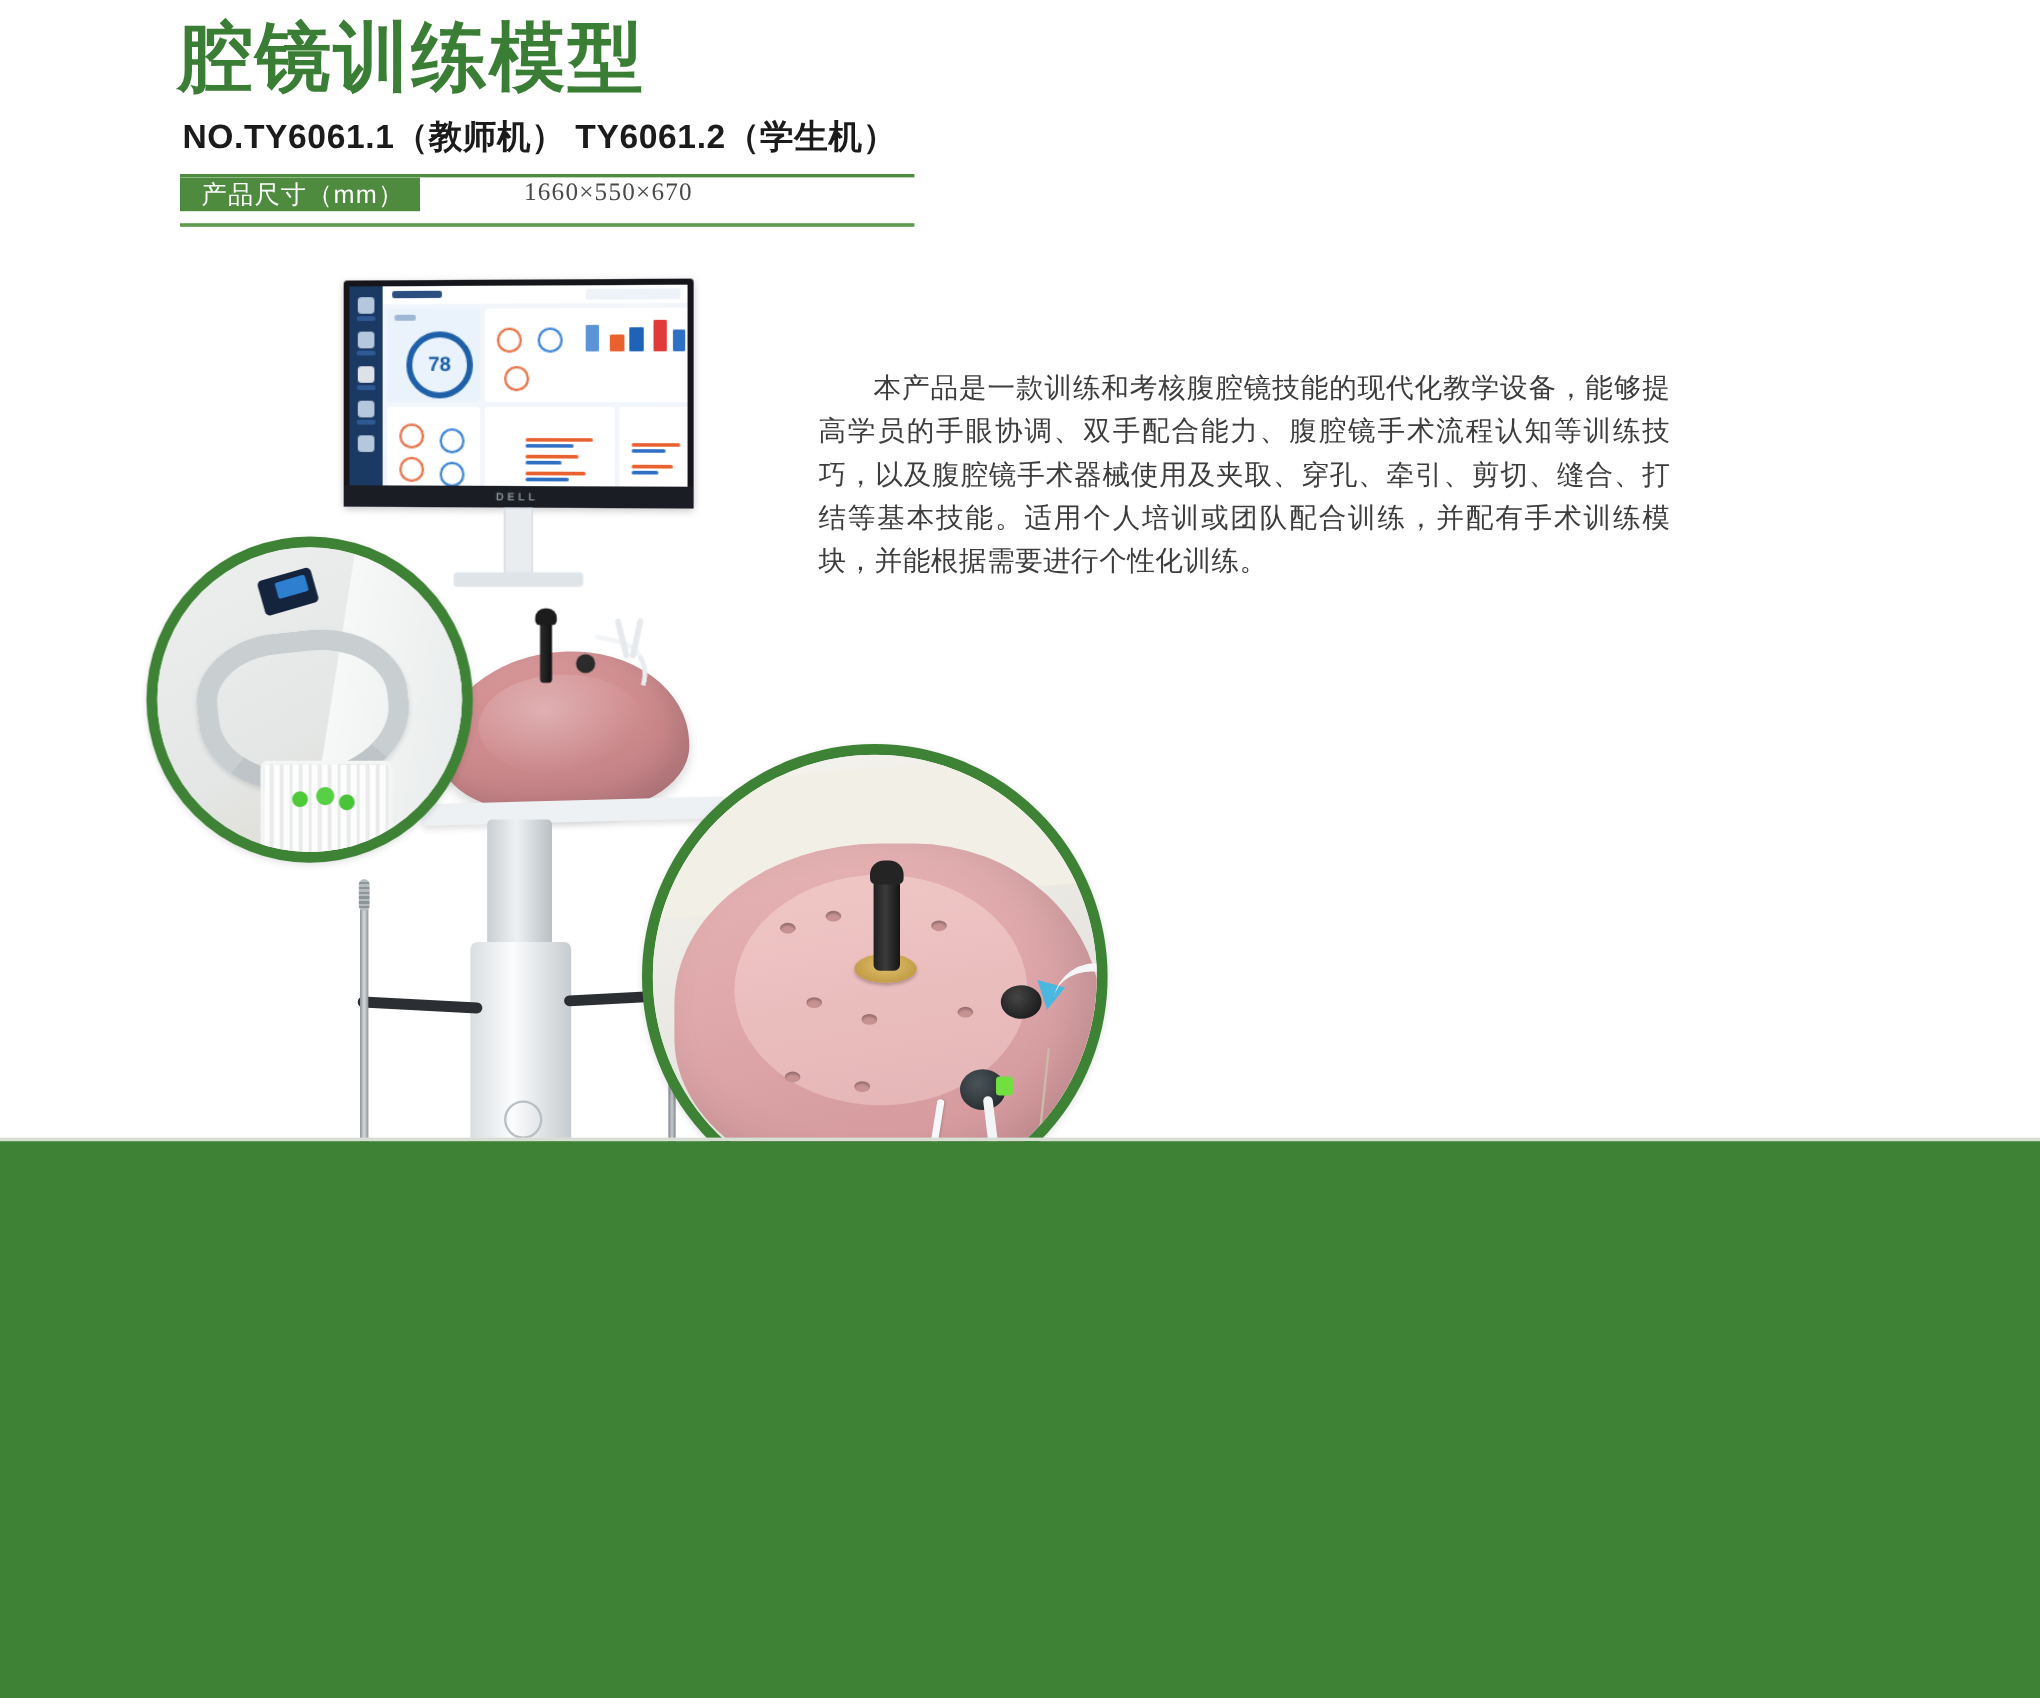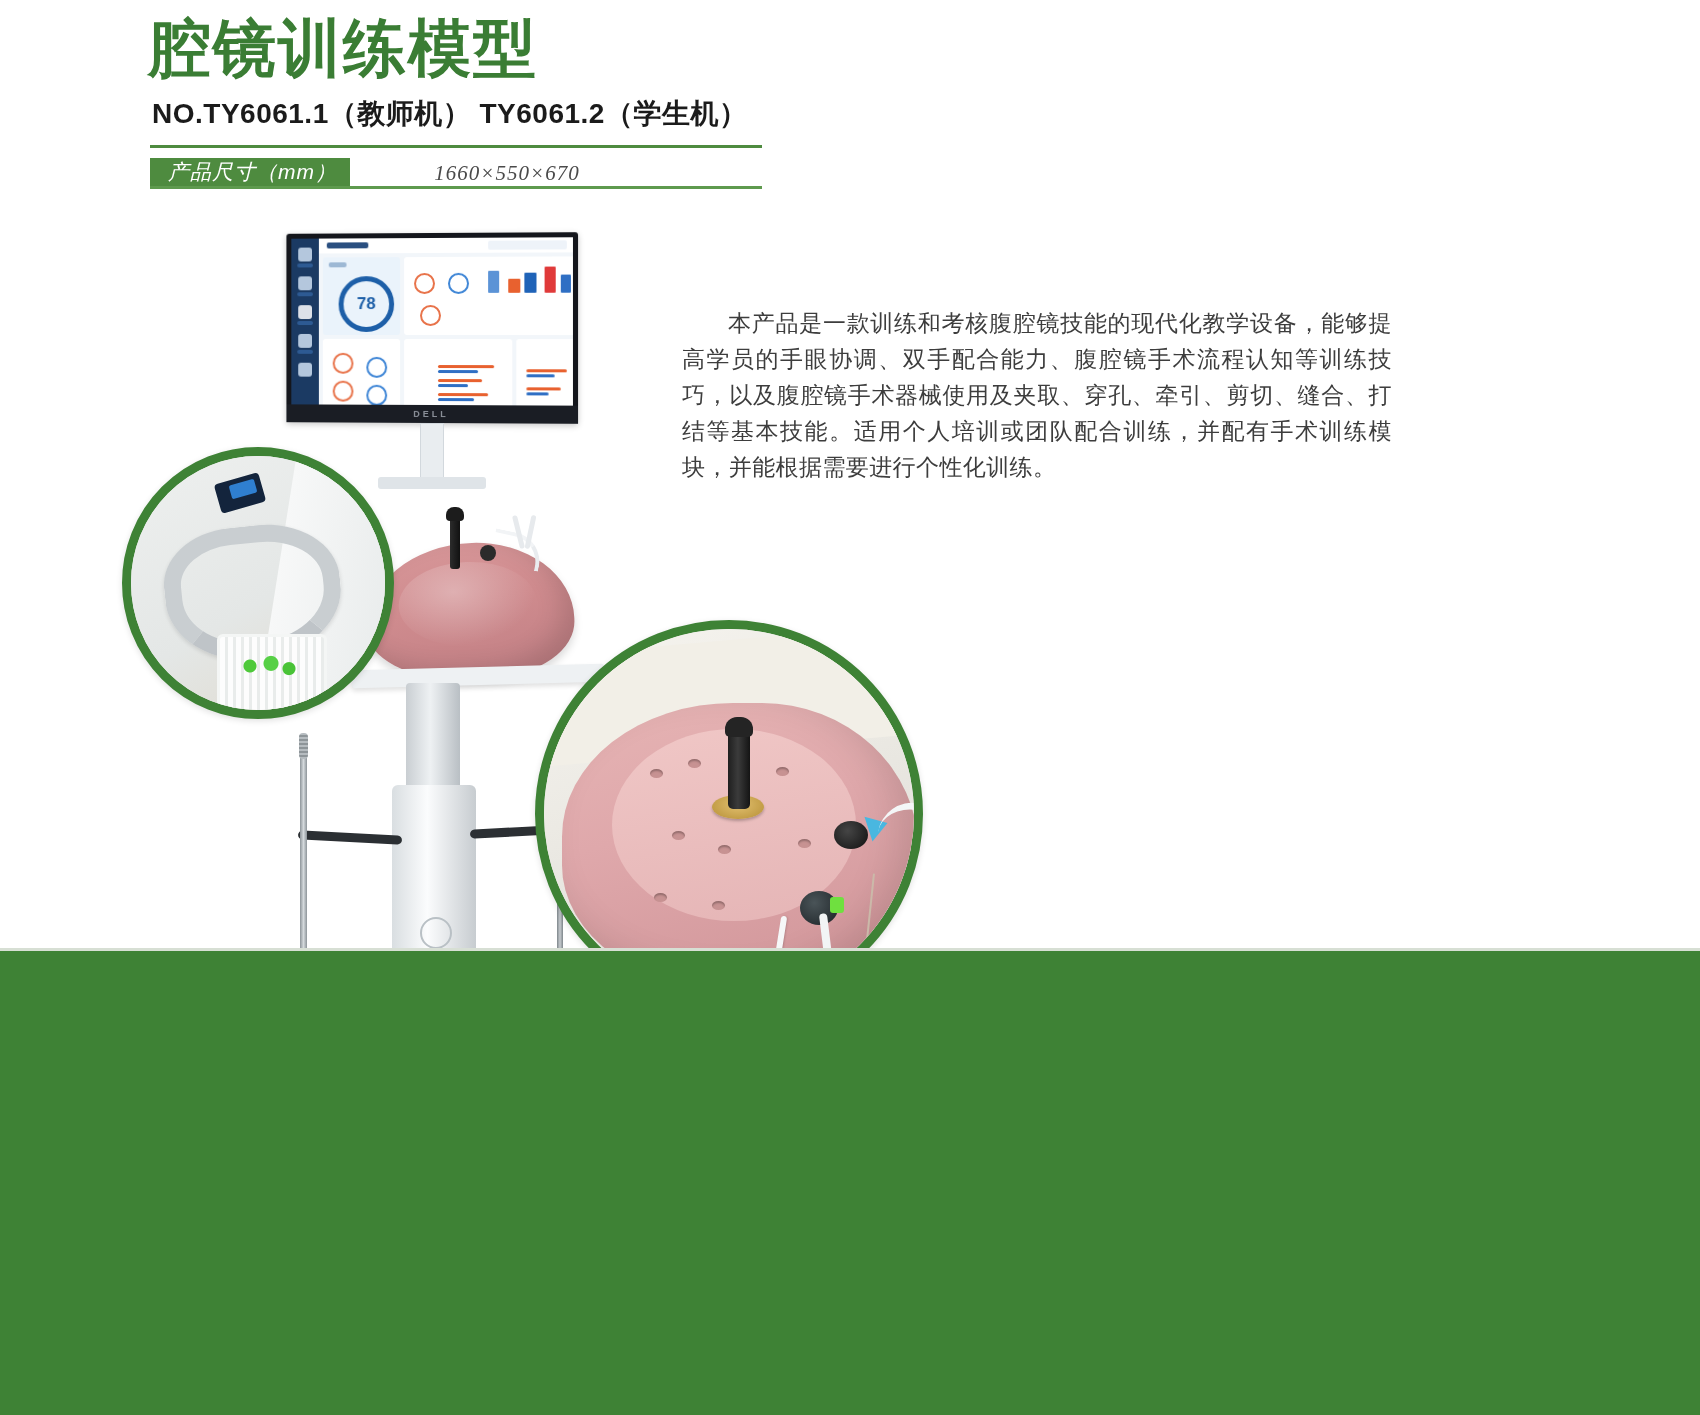--- a/index.html
+++ b/index.html
@@ -35,21 +35,21 @@
     letter-spacing:0.5px;white-space:nowrap;margin-top:16px;
   }
 
   
   .spec{
     position:absolute;left:150px;top:145px;width:612px;
   }
   .spec-rule{height:3px;background:#4E8B3F;width:100%;}
   .spec-rule.bottom{background:#5E9A4E;}
   .spec-row{
-    display:flex;align-items:flex-end;height:38px;background:#ffffff;font-style:italic;
+    display:flex;align-items:flex-start;height:38px;background:#ffffff;
   }
   .spec-key{
     width:200px;background:#4E8B3F;color:#ffffff;
     display:flex;align-items:center;
     padding-left:18px;box-sizing:border-box;
     font-size:21px;letter-spacing:1px;
   }
   .spec-val{
     flex:1;display:flex;align-items:center;justify-content:center;
     color:#4a4a4a;font-size:21px;letter-spacing:1px;

